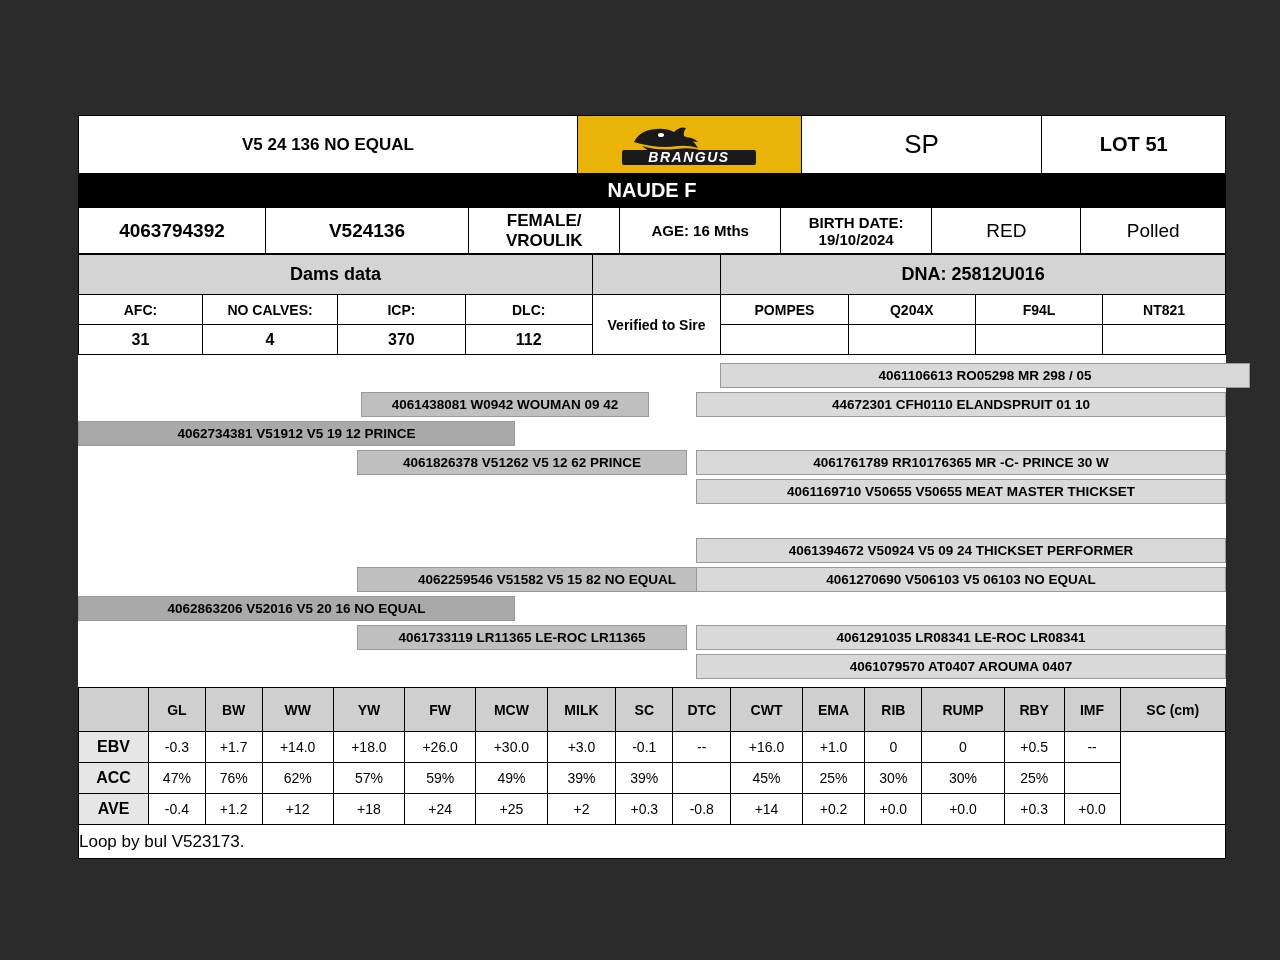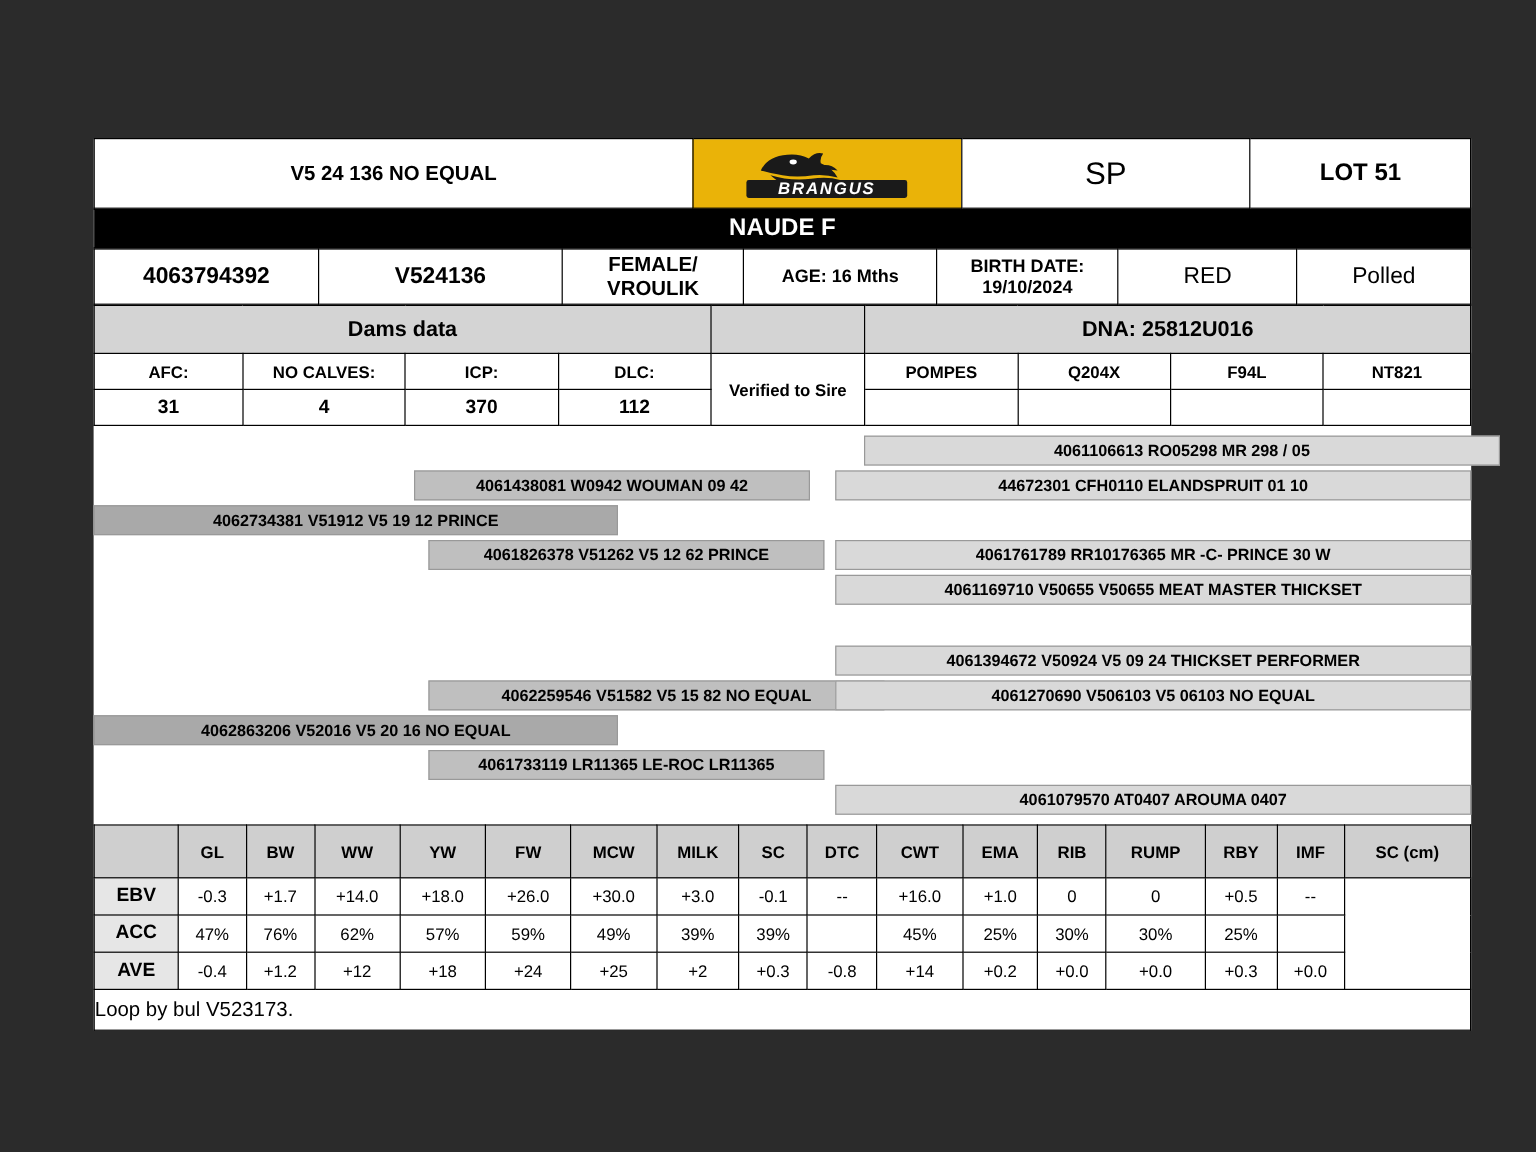--- a/index.html
+++ b/index.html
@@ -187,32 +187,33 @@
         <td class="dna-blank"></td>
         <td class="dna-blank"></td>
         <td class="dna-blank"></td>
       </tr>
     </tbody>
       </table>
 
     <div class="ped">
 
       <div class="pbox g3" style="left:642px; top:0px;  width:530px;">4061106613 RO05298 MR 298 / 05</div>
-      <div class="pbox g2" style="left:267px; top:29px; width:330px;text-align:center;">4061438081 W0942 WOUMAN 09 42</div>
+      <div class="pbox g2" style="left:283px; top:29px; width:288px;text-align:center;">4061438081 W0942 WOUMAN 09 42</div>
       <div class="pbox g3" style="left:618px; top:29px; width:530px;">44672301 CFH0110 ELANDSPRUIT 01 10</div>
       <div class="pbox g1" style="left:0px;   top:58px; width:437px;">4062734381 V51912 V5 19 12 PRINCE</div>
       <div class="pbox g2" style="left:279px; top:87px; width:330px;">4061826378 V51262 V5 12 62 PRINCE</div>
       <div class="pbox g3" style="left:618px; top:87px; width:530px;">4061761789 RR10176365 MR -C- PRINCE 30 W</div>
       <div class="pbox g3" style="left:618px; top:116px; width:530px;">4061169710 V50655 V50655 MEAT MASTER THICKSET</div>
 
       <div class="pbox g3" style="left:618px; top:175px; width:530px;">4061394672 V50924 V5 09 24 THICKSET PERFORMER</div>
       <div class="pbox g2" style="left:279px; top:204px; width:380px;">4062259546 V51582 V5 15 82 NO EQUAL</div>
       <div class="pbox g3" style="left:618px; top:204px; width:530px;">4061270690 V506103 V5 06103 NO EQUAL</div>
       <div class="pbox g1" style="left:0px;   top:233px; width:437px;">4062863206 V52016 V5 20 16 NO EQUAL</div>
       <div class="pbox g2" style="left:279px; top:262px; width:330px;">4061733119 LR11365 LE-ROC LR11365</div>
+      <div class="pbox g3" style="left:618px; top:262px; width:530px;">4061291035 LR08341 LE-ROC LR08341</div>
       <div class="pbox g3" style="left:618px; top:291px; width:530px;">4061079570 AT0407 AROUMA 0407</div>
     </div>
 
     <table class="ebv">
       <thead>
         <tr>
           <td class="corner"></td>
           <td>GL</td>
           <td>BW</td>
           <td>WW</td>

